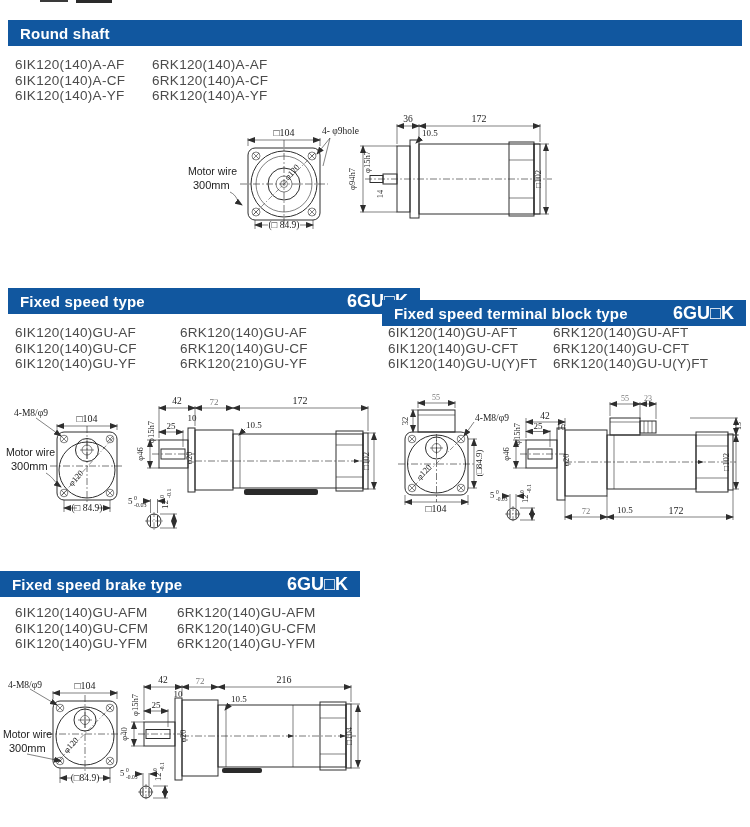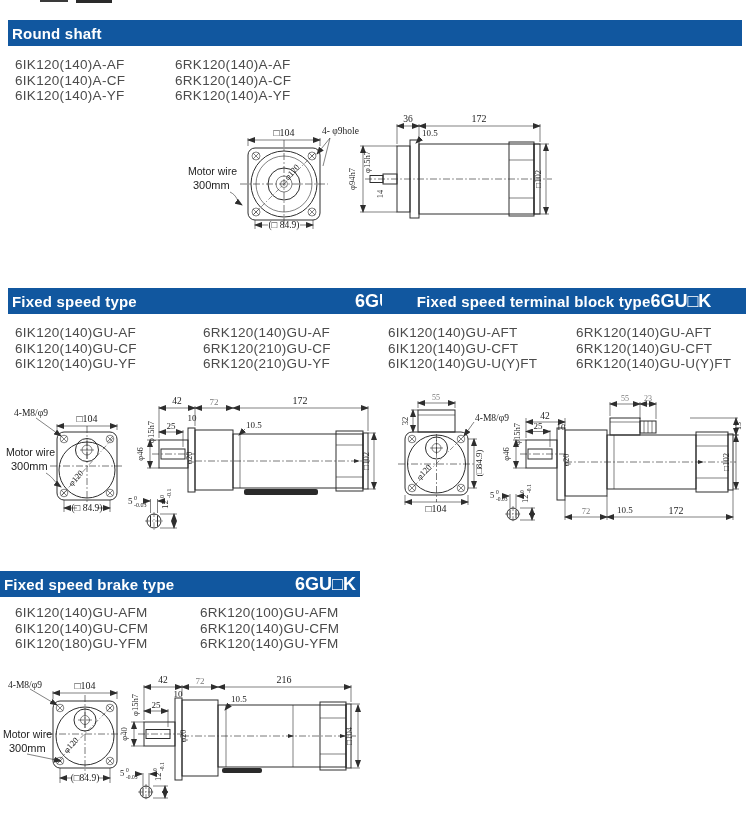--- a/index.html
+++ b/index.html
@@ -1,23 +1,23 @@
 <!DOCTYPE html>
 <html><head>
 <meta charset="utf-8">
 <style>
   html,body{margin:0;padding:0;background:#fff;}
   #page{position:relative;width:750px;height:827px;background:#fff;overflow:hidden;
         font-family:"Liberation Sans",sans-serif;}
   .hdr{position:absolute;height:26px;background:#11579f;color:#fff;display:flex;
-       align-items:center;justify-content:space-between;padding:0 4px;box-sizing:border-box;}
+       align-items:center;justify-content:space-between;padding:0 12px;box-sizing:border-box;}
   .ht{font-weight:bold;font-size:15px;letter-spacing:.2px;white-space:nowrap;}
   .hc{font-weight:bold;font-size:18px;white-space:nowrap;}
   .models{position:absolute;color:#4b4b4b;font-size:13.5px;line-height:15.6px;letter-spacing:.3px;}
-  .mrow{display:flex;white-space:nowrap;gap:23px;}
+  .mrow{display:flex;white-space:nowrap;}
   .w137{display:inline-block;width:137px;}
   .w165{display:inline-block;width:165px;}
   .w162{display:inline-block;width:162px;}
   svg{position:absolute;overflow:visible;}
   svg .ln{fill:none;stroke:#2e2e2e;stroke-width:1;}
   svg .lt{fill:none;stroke:#2e2e2e;stroke-width:.6;}
   svg .dim{fill:none;stroke:#2e2e2e;stroke-width:.6;}
   svg .dash{fill:none;stroke:#2e2e2e;stroke-width:.65;stroke-dasharray:7 2.2 1.6 2.2;}
   svg .dsh2{fill:none;stroke:#2e2e2e;stroke-width:.55;stroke-dasharray:5 2 1.2 2;}
   svg text{font-family:"Liberation Serif",serif;fill:#1c1c1c;}
@@ -126,21 +126,21 @@
     <span class="ht">Fixed speed type</span>
     <span class="hc">6GU□K</span>
   </div>
   <div class="models" style="left:15px;top:325px;">
     <div class="mrow">
         <span class="w165">6IK120(140)GU-AF</span>
         <span>6RK120(140)GU-AF</span>
       </div>
     <div class="mrow">
         <span class="w165">6IK120(140)GU-CF</span>
-        <span>6RK120(210)GU-CF</span>
+        <span>6RK120(140)GU-CF</span>
       </div>
     <div class="mrow">
         <span class="w165">6IK120(140)GU-YF</span>
         <span>6RK120(210)GU-YF</span>
       </div>
   </div>
 
   <svg viewBox="0 0 378 155" style="left:2px;top:390px;width:378px;height:155px;">
     <defs>
       <marker id="a2" markerWidth="8" markerHeight="6" refX="7" refY="3" orient="auto-start-reverse" markerUnits="userSpaceOnUse">
@@ -229,21 +229,21 @@
       <path class="lt" d="M157,50H145M157,78H145"></path>
       <line class="dim" x1="148" y1="50" x2="148" y2="78" marker-start="url(#a2)" marker-end="url(#a2)"></line>
       <text class="t85 mid" transform="rotate(-90 141 64)" x="141" y="64">φ46</text>
       <text class="t8 mid" transform="rotate(-90 190 68)" x="190" y="68">φ20</text>
       <path class="lt" d="M366,43H374M366,99H374"></path>
       <line class="dim" x1="372" y1="43" x2="372" y2="99" marker-start="url(#a2)" marker-end="url(#a2)"></line>
       <text class="t85 mid" transform="rotate(-90 367 71)" x="367" y="71">□102</text>
     </g>
   </svg>
 
-  <div class="hdr" style="left:382px;top:288px;width:364px;justify-content:center;">
+  <div class="hdr" style="left:382px;top:300px;width:364px;">
     <span class="ht">Fixed speed terminal block type</span>
     <span class="hc">6GU□K</span>
   </div>
   <div class="models" style="left:388px;top:325px;">
     <div class="mrow">
         <span class="w165">6IK120(140)GU-AFT</span>
         <span>6RK120(140)GU-AFT</span>
       </div>
     <div class="mrow">
         <span class="w165">6IK120(140)GU-CFT</span>
@@ -365,28 +365,28 @@
     </g>
   </svg>
 
   <div class="hdr" style="left:0;top:571px;width:360px;">
     <span class="ht">Fixed speed brake type</span>
     <span class="hc">6GU□K</span>
   </div>
   <div class="models" style="left:15px;top:605px;">
     <div class="mrow">
         <span class="w162">6IK120(140)GU-AFM</span>
-        <span>6RK120(100)GU-AFM</span>
+        <span>6RK120(140)GU-AFM</span>
       </div>
     <div class="mrow">
         <span class="w162">6IK120(140)GU-CFM</span>
         <span>6RK120(140)GU-CFM</span>
       </div>
     <div class="mrow">
-        <span class="w162">6IK120(180)GU-YFM</span>
+        <span class="w162">6IK120(140)GU-YFM</span>
         <span>6RK120(140)GU-YFM</span>
       </div>
   </div>
 
   <svg viewBox="0 0 420 159" style="left:0px;top:668px;width:420px;height:159px;">
     <defs>
       <marker id="a4" markerWidth="8" markerHeight="6" refX="7" refY="3" orient="auto-start-reverse" markerUnits="userSpaceOnUse">
           <path d="M0,0L8,3L0,6z" fill="#2e2e2e"></path>
         </marker>
     </defs>

